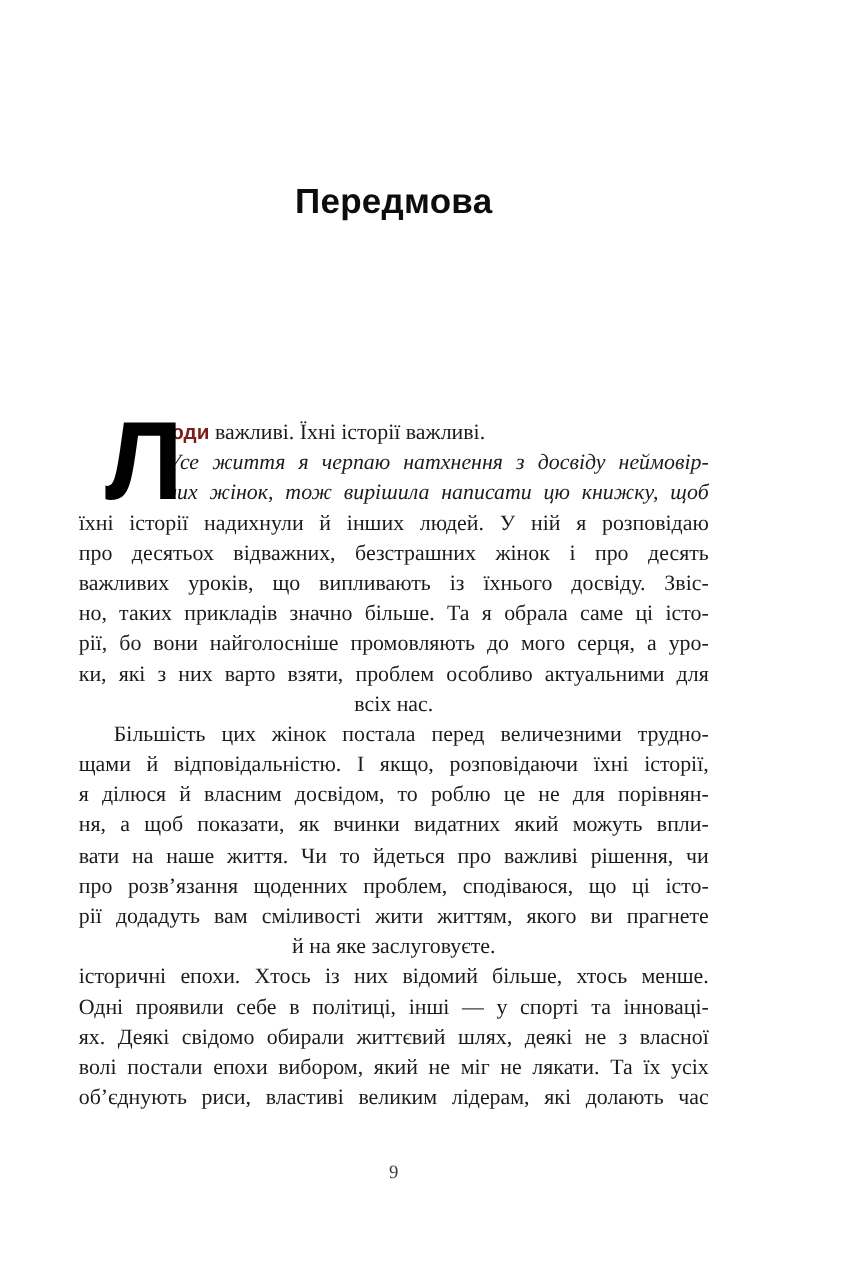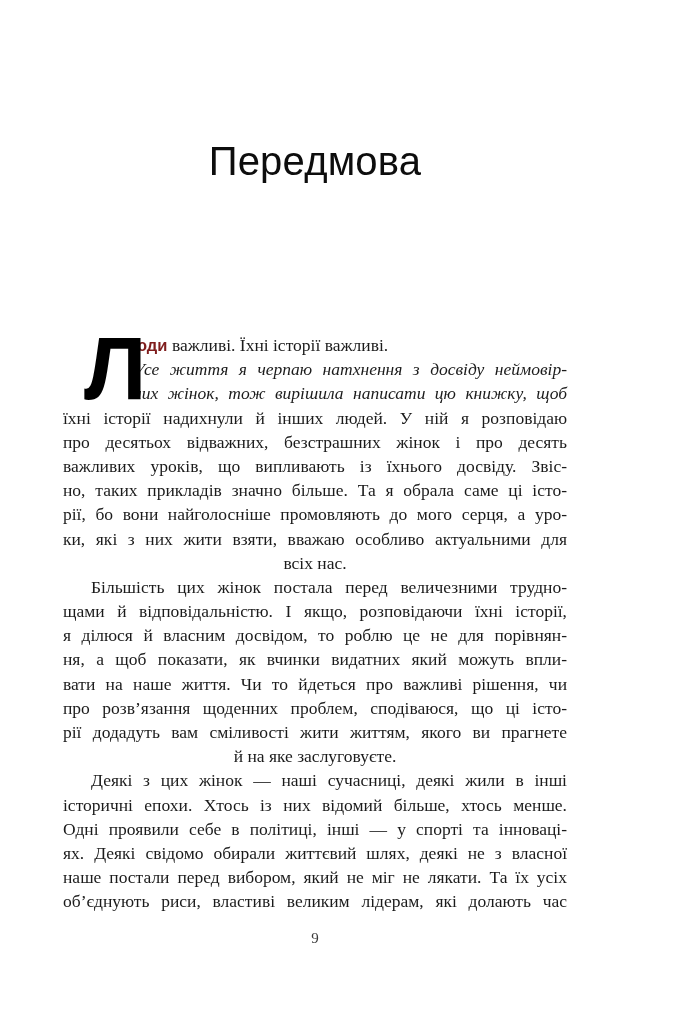--- a/index.html
+++ b/index.html
@@ -17,22 +17,22 @@
     background: #ffffff;
   }
   .title {
     position: absolute;
     left: 63px;
     top: 141px;
     width: 504px;
     margin: 0;
     text-align: center;
     font-family: "Liberation Sans", "DejaVu Sans", sans-serif;
-    font-weight: 400;
-    font-size: 40px;
+    font-weight: 700;
+    font-size: 28px;
     line-height: 40px;
     letter-spacing: 0.2px;
     color: #0d0d0d;
   }
   .text-block {
     position: absolute;
     left: 63px;
     top: 333px;
     width: 504px;
     color: #1b1b1b;
@@ -94,36 +94,35 @@
     <div class="drop-cap">Л</div>
 
     <div class="line lead-line"><span class="lead-bold">юди</span><span>важливі. Їхні історії важливі.</span></div>
     <div class="line jl dc">Усе життя я черпаю натхнення з досвіду неймовір-</div>
     <div class="line jl dc">них жінок, тож вирішила написати цю книжку, щоб</div>
     <div class="line jl">їхні історії надихнули й інших людей. У ній я розповідаю</div>
     <div class="line jl">про десятьох відважних, безстрашних жінок і про десять</div>
     <div class="line jl">важливих уроків, що випливають із їхнього досвіду. Звіс-</div>
     <div class="line jl">но, таких прикладів значно більше. Та я обрала саме ці істо-</div>
     <div class="line jl">рії, бо вони найголосніше промовляють до мого серця, а уро-</div>
-    <div class="line jl">ки, які з них жити взяти, вважаю особливо актуальними для</div>
+    <div class="line jl">ки, які з них варто взяти, проблем особливо актуальними для</div>
     <div class="line">всіх нас.</div>
 
     <div class="line jl indent">Більшість цих жінок постала перед величезними трудно-</div>
     <div class="line jl">щами й відповідальністю. І якщо, розповідаючи їхні історії,</div>
     <div class="line jl">я ділюся й власним досвідом, то роблю це не для порівнян-</div>
     <div class="line jl">ня, а щоб показати, як вчинки видатних який можуть впли-</div>
     <div class="line jl">вати на наше життя. Чи то йдеться про важливі рішення, чи</div>
     <div class="line jl">про розв’язання щоденних проблем, сподіваюся, що ці істо-</div>
     <div class="line jl">рії додадуть вам сміливості жити життям, якого ви прагнете</div>
     <div class="line">й на яке заслуговуєте.</div>
 
-    <div class="line jl indent">Деякі з цих жінок — наші сучасниці, деякі жили в інші</div>
     <div class="line jl">історичні епохи. Хтось із них відомий більше, хтось менше.</div>
     <div class="line jl">Одні проявили себе в політиці, інші — у спорті та інноваці-</div>
     <div class="line jl">ях. Деякі свідомо обирали життєвий шлях, деякі не з власної</div>
-    <div class="line jl">наше постали перед вибором, який не міг не лякати. Та їх усіх</div>
+    <div class="line jl">волі постали епохи вибором, який не міг не лякати. Та їх усіх</div>
     <div class="line jl">об’єднують риси, властиві великим лідерам, які долають час</div>
 
   </div>
 
   <div class="page-number">9</div>
 
 </div>
 
 </body></html>

